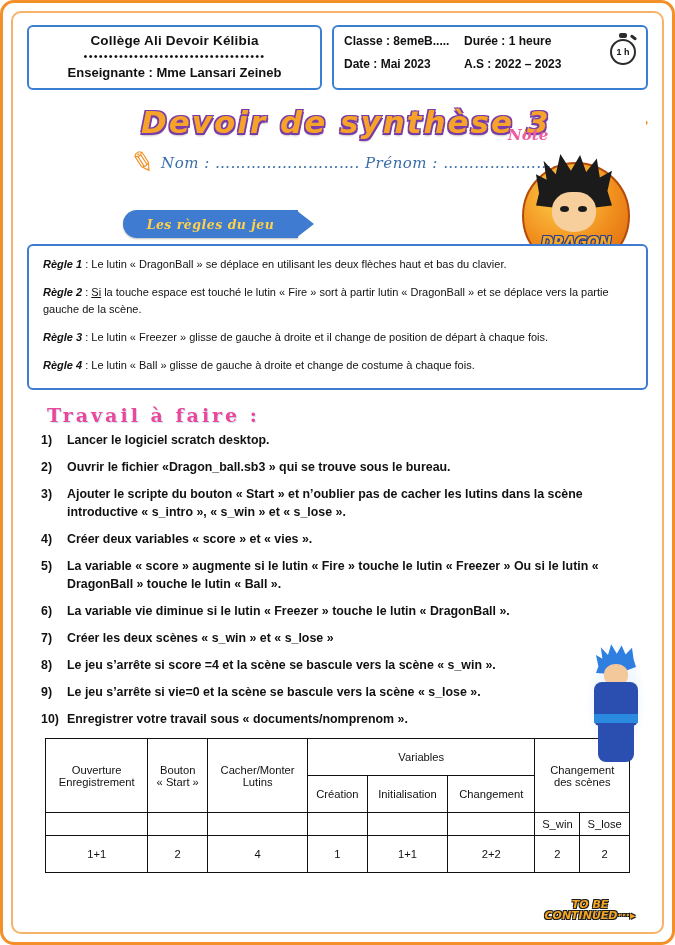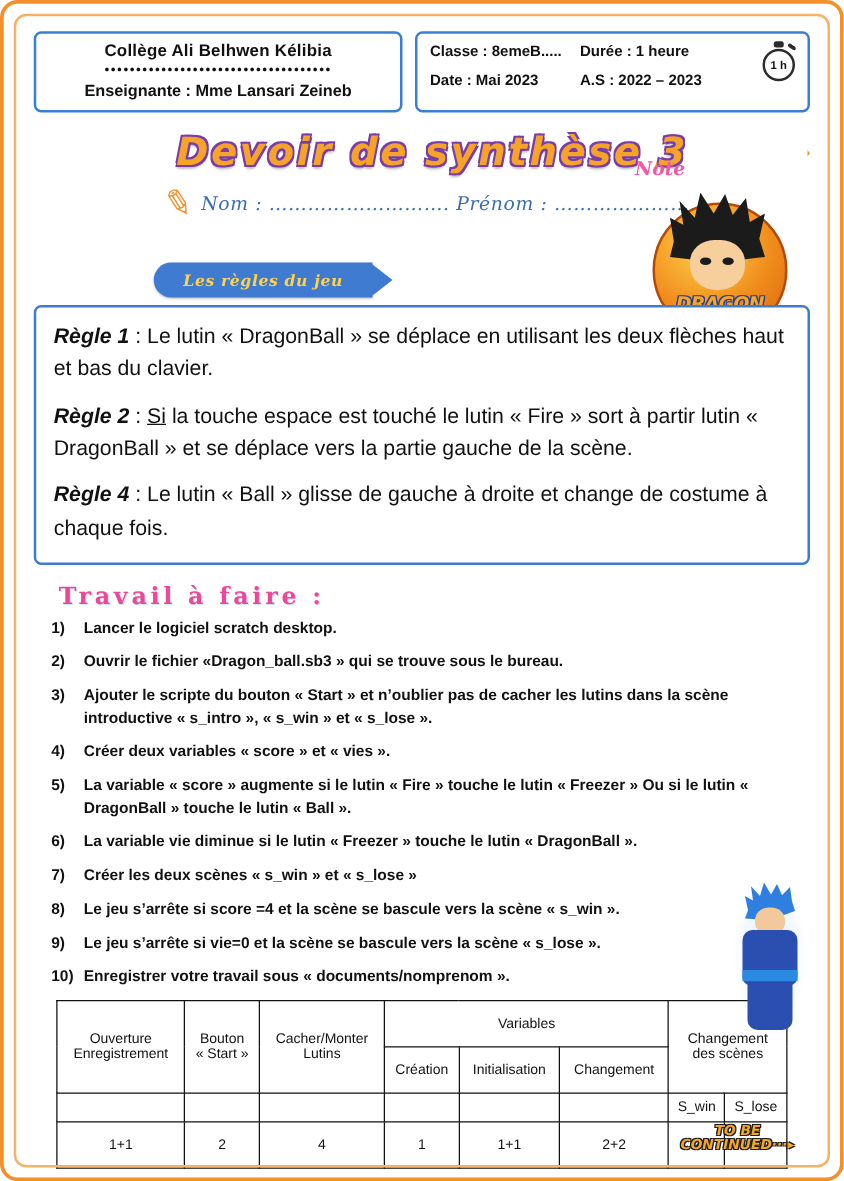--- a/index.html
+++ b/index.html
@@ -196,21 +196,21 @@
     color:#ffd24a;letter-spacing:.5px;
   }
   .rules-box{
     margin:6px 14px 0 14px;
     border:2px solid #3e7bd1;
     border-radius:6px;
     padding:10px 14px 12px 14px;
     background:#fff;
   }
   .rule{
-    font-size:17px;color:#111;
+    font-size:11px;color:#111;
     margin-bottom:11px;line-height:1.55;
   }
   .rule:last-child{margin-bottom:2px;}
   .rule b{font-style:italic;}
   .rule .u{text-decoration:underline;}
 
   
   .travail-title{
     margin:14px 0 6px 34px;
     font-family:"DejaVu Serif", serif;
@@ -291,21 +291,21 @@
   }
 </style>
 </head>
 <body>
 
 <div class="page">
   <div class="inner-border"></div>
 
   <div class="header">
     <div class="school-box">
-      <div class="school-name">Collège Ali Belhwen Kélibia</div>
+      <div class="school-name">Collège Ali Devoir Kélibia</div>
       <div class="dots-line">••••••••••••••••••••••••••••••••••••</div>
       <div class="teacher">Enseignante : Mme Lansari Zeineb</div>
     </div>
     <div class="meta-box">
       <div class="meta-row">
         <div class="meta-a">Classe : 8emeB.....</div>
         <div class="meta-b">Durée : 1 heure</div>
       </div>
       <div class="meta-row">
         <div class="meta-a">Date : Mai 2023</div>
@@ -341,20 +341,23 @@
   <div class="rules-zone">
     <div class="rules-banner">
       <span>Les règles du jeu</span>
     </div>
     <div class="rules-box">
       <div class="rule">
         <b>Règle 1</b><span> : Le lutin « DragonBall » se déplace en utilisant les deux flèches haut et bas du clavier.</span>
       </div>
       <div class="rule">
         <b>Règle 2</b><span> : <span class="u">Si</span> la touche espace est touché le lutin « Fire » sort à partir  lutin « DragonBall » et se déplace vers la partie gauche de la scène.</span>
+      </div>
+      <div class="rule">
+        <b>Règle 3</b><span> : Le lutin « Freezer » glisse de gauche à droite et il change de position de départ à chaque fois.</span>
       </div>
       <div class="rule">
         <b>Règle 4</b><span> : Le lutin « Ball » glisse de gauche à droite et change de costume à chaque fois.</span>
       </div>
     </div>
   </div>
 
   <div class="travail-title">Travail à faire :</div>
 
   <div class="tasks">

